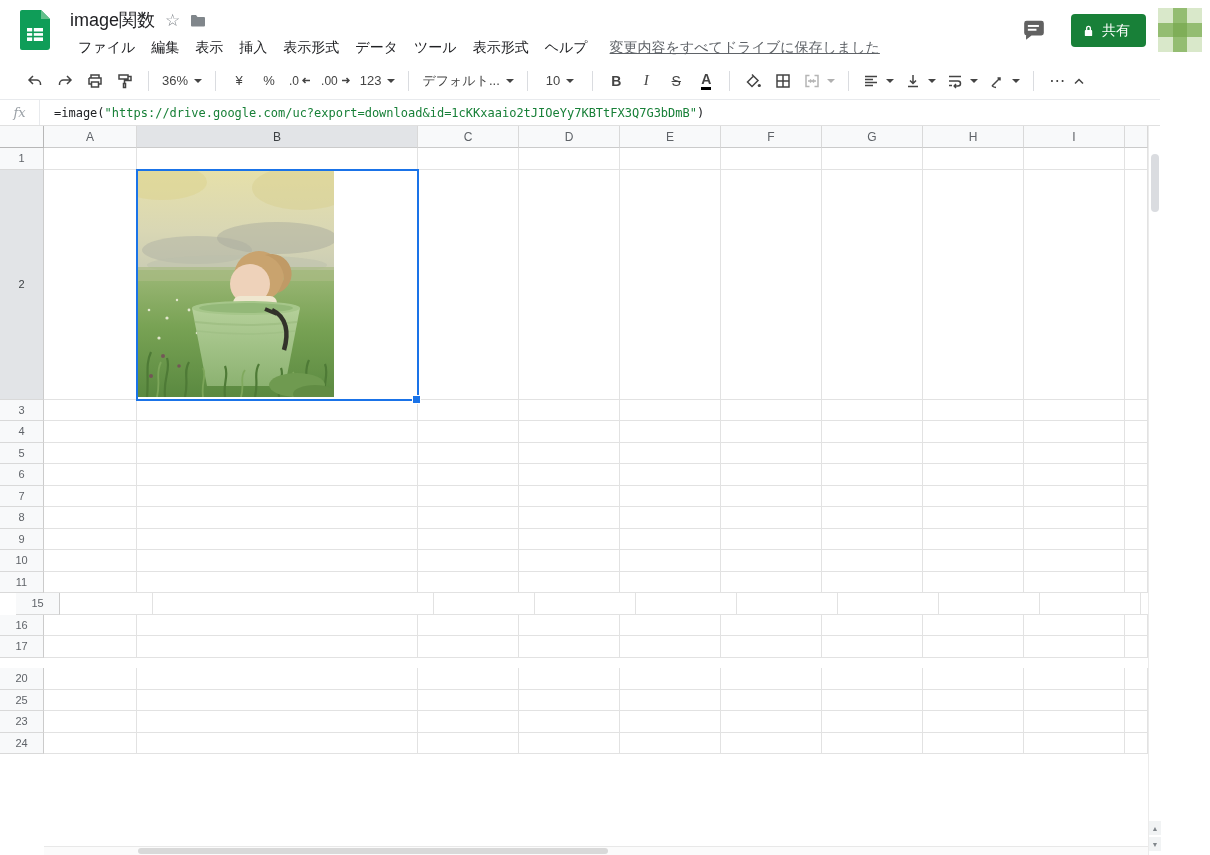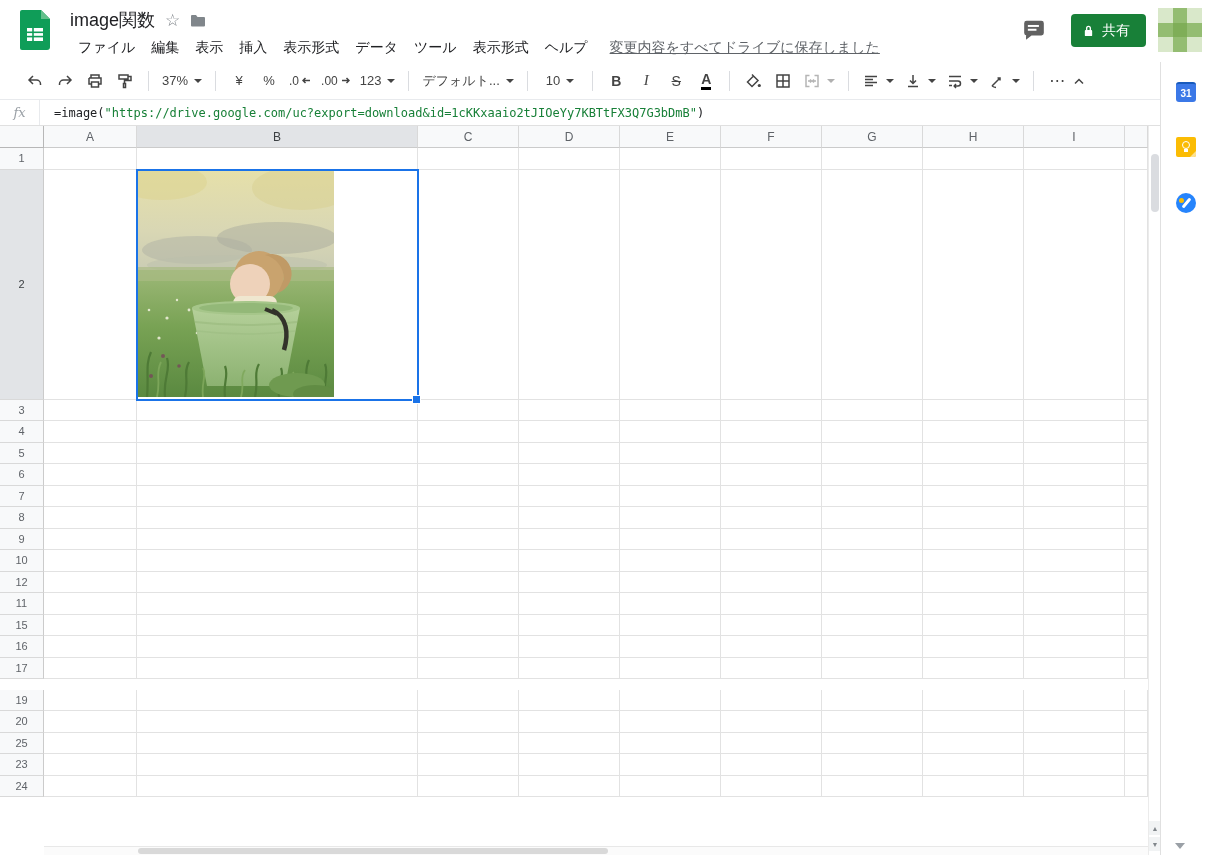--- a/index.html
+++ b/index.html
@@ -173,21 +173,21 @@
           <path class="tico" d="M5 6 V3 h8 v3 M3 6 h12 v6 h-2.5 M5.5 12 H3 V6 M5.5 10 h7 v5 h-7 z"></path>
         </svg>
     </span>
     <span class="tbtn">
       <svg width="18" height="18" viewBox="0 0 18 18">
           <path class="tico" d="M3 3 h9 v4 H3 z M12 4.5 h3 v4 H8.5 v3 M7.5 11.5 h2 v4 h-2 z"></path>
         </svg>
     </span>
     <span class="tsep"></span>
     <span class="tbtn">
-      <span>37%</span>
+      <span>36%</span>
         <span class="caret"></span>
     </span>
     <span class="tsep"></span>
     <span class="tbtn">¥</span>
     <span class="tbtn">%</span>
     <span class="tbtn num-sub">
       <span>.0</span>
         <svg width="9" height="9" viewBox="0 0 9 9">
           <path class="tico" d="M8 4.5 H1 M3.5 2 L1 4.5 l2.5 2.5"></path>
         </svg>
@@ -415,46 +415,33 @@
           <div class="cell" style="width: 101px; height: 21.5px;"></div>
           <div class="cell" style="width: 101px; height: 21.5px;"></div>
           <div class="cell" style="width: 101px; height: 21.5px;"></div>
           <div class="cell" style="width: 101px; height: 21.5px;"></div>
           <div class="cell" style="width: 101px; height: 21.5px;"></div>
           <div class="cell" style="width: 101px; height: 21.5px;"></div>
           <div class="cell" style="width: 101px; height: 21.5px;"></div>
           <div class="cell" style="width: 23px; height: 21.5px;"></div>
         </div>
         <div class="grow" style="height: 21.5px;">
-          <div class="rh" style="height: 21.5px;">12</div>
-          <div class="cell" style="width: 93px; height: 21.5px;"></div>
-          <div class="cell" style="width: 281px; height: 21.5px;"></div>
-          <div class="cell" style="width: 101px; height: 21.5px;"></div>
-          <div class="cell" style="width: 101px; height: 21.5px;"></div>
-          <div class="cell" style="width: 101px; height: 21.5px;"></div>
-          <div class="cell" style="width: 101px; height: 21.5px;"></div>
-          <div class="cell" style="width: 101px; height: 21.5px;"></div>
-          <div class="cell" style="width: 101px; height: 21.5px;"></div>
-          <div class="cell" style="width: 101px; height: 21.5px;"></div>
-          <div class="cell" style="width: 23px; height: 21.5px;"></div>
-        </div>
-        <div class="grow" style="height: 21.5px;">
           <div class="rh" style="height: 21.5px;">11</div>
           <div class="cell" style="width: 93px; height: 21.5px;"></div>
           <div class="cell" style="width: 281px; height: 21.5px;"></div>
           <div class="cell" style="width: 101px; height: 21.5px;"></div>
           <div class="cell" style="width: 101px; height: 21.5px;"></div>
           <div class="cell" style="width: 101px; height: 21.5px;"></div>
           <div class="cell" style="width: 101px; height: 21.5px;"></div>
           <div class="cell" style="width: 101px; height: 21.5px;"></div>
           <div class="cell" style="width: 101px; height: 21.5px;"></div>
           <div class="cell" style="width: 101px; height: 21.5px;"></div>
           <div class="cell" style="width: 23px; height: 21.5px;"></div>
         </div>
-        <div class="grow" style="height: 21.5px;">
+        <div class="grow" style="height: 21.5px; padding-left: 16px;">
           <div class="rh" style="height: 21.5px;">15</div>
           <div class="cell" style="width: 93px; height: 21.5px;"></div>
           <div class="cell" style="width: 281px; height: 21.5px;"></div>
           <div class="cell" style="width: 101px; height: 21.5px;"></div>
           <div class="cell" style="width: 101px; height: 21.5px;"></div>
           <div class="cell" style="width: 101px; height: 21.5px;"></div>
           <div class="cell" style="width: 101px; height: 21.5px;"></div>
           <div class="cell" style="width: 101px; height: 21.5px;"></div>
           <div class="cell" style="width: 101px; height: 21.5px;"></div>
           <div class="cell" style="width: 101px; height: 21.5px;"></div>
@@ -468,33 +455,20 @@
           <div class="cell" style="width: 101px; height: 21.5px;"></div>
           <div class="cell" style="width: 101px; height: 21.5px;"></div>
           <div class="cell" style="width: 101px; height: 21.5px;"></div>
           <div class="cell" style="width: 101px; height: 21.5px;"></div>
           <div class="cell" style="width: 101px; height: 21.5px;"></div>
           <div class="cell" style="width: 101px; height: 21.5px;"></div>
           <div class="cell" style="width: 23px; height: 21.5px;"></div>
         </div>
         <div class="grow" style="height: 32px;">
           <div class="rh" style="height: 21.5px;">17</div>
-          <div class="cell" style="width: 93px; height: 21.5px;"></div>
-          <div class="cell" style="width: 281px; height: 21.5px;"></div>
-          <div class="cell" style="width: 101px; height: 21.5px;"></div>
-          <div class="cell" style="width: 101px; height: 21.5px;"></div>
-          <div class="cell" style="width: 101px; height: 21.5px;"></div>
-          <div class="cell" style="width: 101px; height: 21.5px;"></div>
-          <div class="cell" style="width: 101px; height: 21.5px;"></div>
-          <div class="cell" style="width: 101px; height: 21.5px;"></div>
-          <div class="cell" style="width: 101px; height: 21.5px;"></div>
-          <div class="cell" style="width: 23px; height: 21.5px;"></div>
-        </div>
-        <div class="grow" style="height: 21.5px;">
-          <div class="rh" style="height: 21.5px;">19</div>
           <div class="cell" style="width: 93px; height: 21.5px;"></div>
           <div class="cell" style="width: 281px; height: 21.5px;"></div>
           <div class="cell" style="width: 101px; height: 21.5px;"></div>
           <div class="cell" style="width: 101px; height: 21.5px;"></div>
           <div class="cell" style="width: 101px; height: 21.5px;"></div>
           <div class="cell" style="width: 101px; height: 21.5px;"></div>
           <div class="cell" style="width: 101px; height: 21.5px;"></div>
           <div class="cell" style="width: 101px; height: 21.5px;"></div>
           <div class="cell" style="width: 101px; height: 21.5px;"></div>
           <div class="cell" style="width: 23px; height: 21.5px;"></div>
@@ -635,29 +609,14 @@
 
   <div id="vscroll">
     <div id="vthumb"></div>
     <div class="vbtn" style="top:695px;">▲</div>
     <div class="vbtn" style="top:711px;">▼</div>
   </div>
   <div id="hscroll">
     <div id="hthumb"></div>
   </div>
 
-  <div id="side">
-    <div class="side-ic" id="ic-cal">
-      <span>31</span>
-    </div>
-    <div class="side-ic" id="ic-keep">
-      <div id="keep-bulb"></div>
-        <div id="keep-base"></div>
-        <div id="keep-fold"></div>
-    </div>
-    <div class="side-ic" id="ic-tasks">
-      <div id="task-pen"></div>
-        <div id="task-dot"></div>
-    </div>
-    <div id="side-collapse"></div>
-  </div>
 
 </div>
 
 </body></html>

